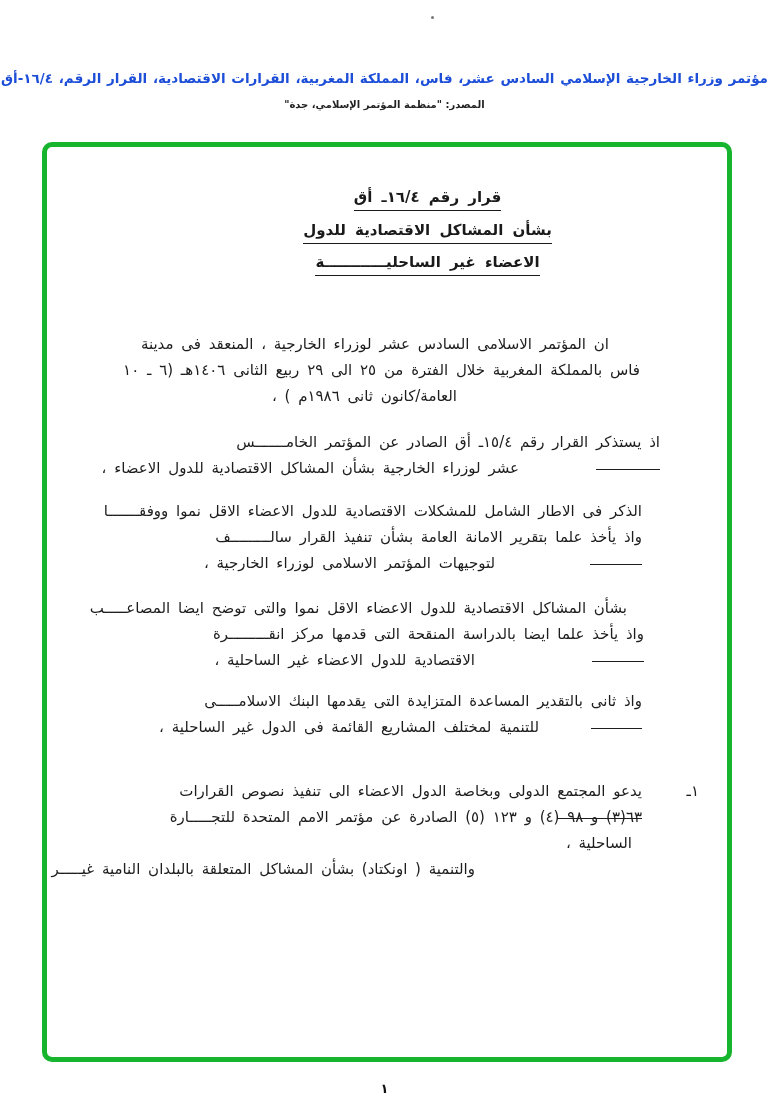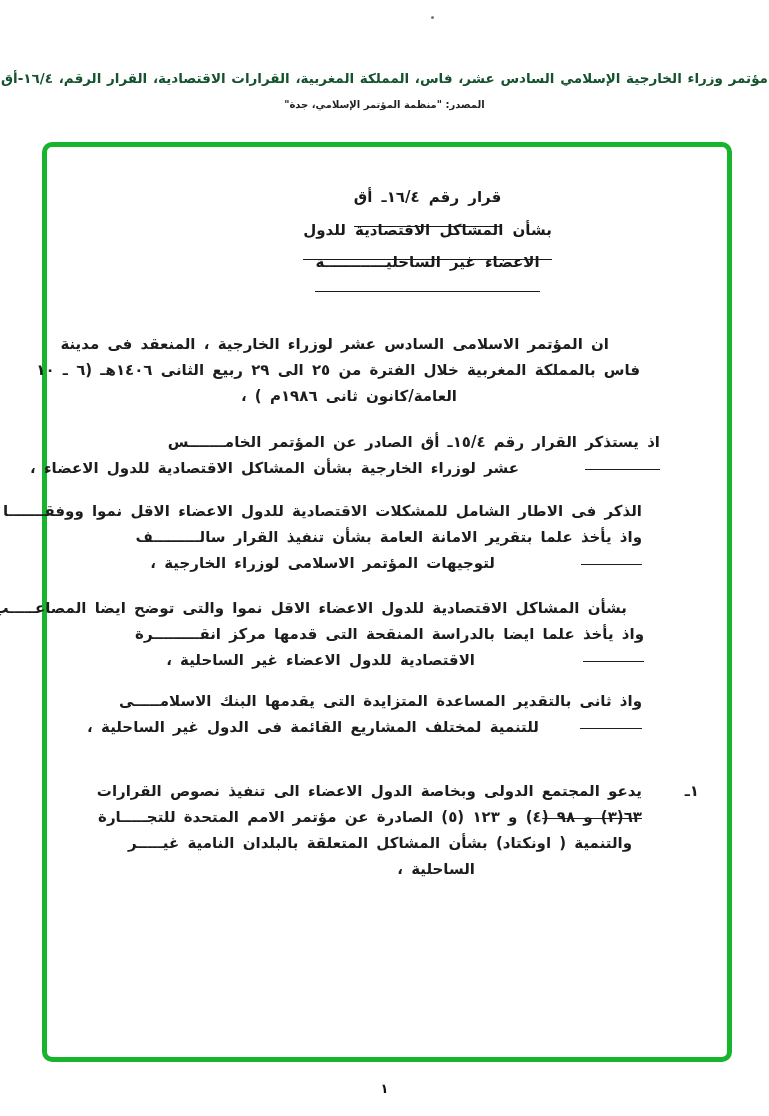--- a/index.html
+++ b/index.html
@@ -4,44 +4,44 @@
 <style>
   html,body{margin:0;padding:0;}
   body{
     width:769px;height:1116px;background:#ffffff;position:relative;
     font-family:"DejaVu Sans", sans-serif;color:#1d1d1d;overflow:hidden;
   }
   
   #header-title{
     position:absolute;top:70px;left:0;right:0;text-align:center;
     direction:rtl;font-size:13.5px;font-weight:bold;white-space:nowrap;
-    word-spacing:1px;color:#14532d;
+    word-spacing:1px;color:#1d4ed8;
   }
   #header-source{
     position:absolute;top:99px;left:0;right:0;text-align:center;
     direction:rtl;font-size:10px;font-weight:bold;color:#222;
   }
   
   #speck{position:absolute;left:431px;top:16px;width:3px;height:3px;background:#777;border-radius:50%;}
   
   #green-box{
     position:absolute;left:42px;top:142px;width:680px;height:910px;
     border:5px solid #17b42d;border-radius:10px;background:#ffffff;
   }
   
   #title-block{
     position:absolute;top:186px;left:230px;width:395px;text-align:center;
     direction:rtl;font-size:15px;font-weight:bold;color:#1a1a1a;
   }
   .tline{height:32.5px;line-height:22px;white-space:nowrap;}
-  .tline > span{border-bottom:1.5px solid #1a1a1a;padding-bottom:20px;word-spacing:4px;}
+  .tline > span{border-bottom:1.5px solid #1a1a1a;padding-bottom:4px;word-spacing:4px;}
   
   #body-text{
     position:absolute;left:0;top:0;right:0;height:1116px;
-    direction:rtl;font-size:15px;font-weight:bold;color:#1d1d1d;
+    direction:rtl;font-size:15px;font-weight:normal;color:#1d1d1d;
   }
   .para{position:absolute;left:0;right:0;}
   .line{white-space:nowrap;text-align:right;height:26px;line-height:26px;word-spacing:3px;}
   .lead{border-bottom:1.5px solid #1d1d1d;padding-bottom:18px;}
   .p1{top:331px}.p2{top:429px}.p3{top:498px}.p4{top:595px}.p5{top:688px}
   .p1 .line:nth-child(1){margin-right:160px}
   .p1 .line:nth-child(2){margin-right:129px}
   .p1 .line:nth-child(3){margin-right:312px}
   .p2 .line:nth-child(1){margin-right:109px}
   .p2 .line:nth-child(2){margin-right:250px}
@@ -102,19 +102,19 @@
     </div>
     <div class="para p5">
       <div class="line"><span class="lead">واذ ثانى</span> بالتقدير المساعدة المتزايدة التى يقدمها البنك الاسلامـــــى</div>
       <div class="line">للتنمية لمختلف المشاريع القائمة فى الدول غير الساحلية ،</div>
     </div>
     <div class="item">
       <span class="item-number">١ـ</span>
       <div class="item-lines">
         <div class="line"><span class="lead">يدعو المجتمع</span> الدولى وبخاصة الدول الاعضاء الى تنفيذ نصوص القرارات</div>
         <div class="line">٦٣(٣) و ٩٨ (٤) و ١٢٣ (٥) الصادرة عن مؤتمر الامم المتحدة للتجـــــارة</div>
+        <div class="line">الساحلية ،</div>
         <div class="line">والتنمية ( اونكتاد) بشأن المشاكل المتعلقة بالبلدان النامية غيـــــر</div>
-        <div class="line">الساحلية ،</div>
       </div>
     </div>
   </div>
 
 <div id="page-number">١</div>
 
 </body></html>

